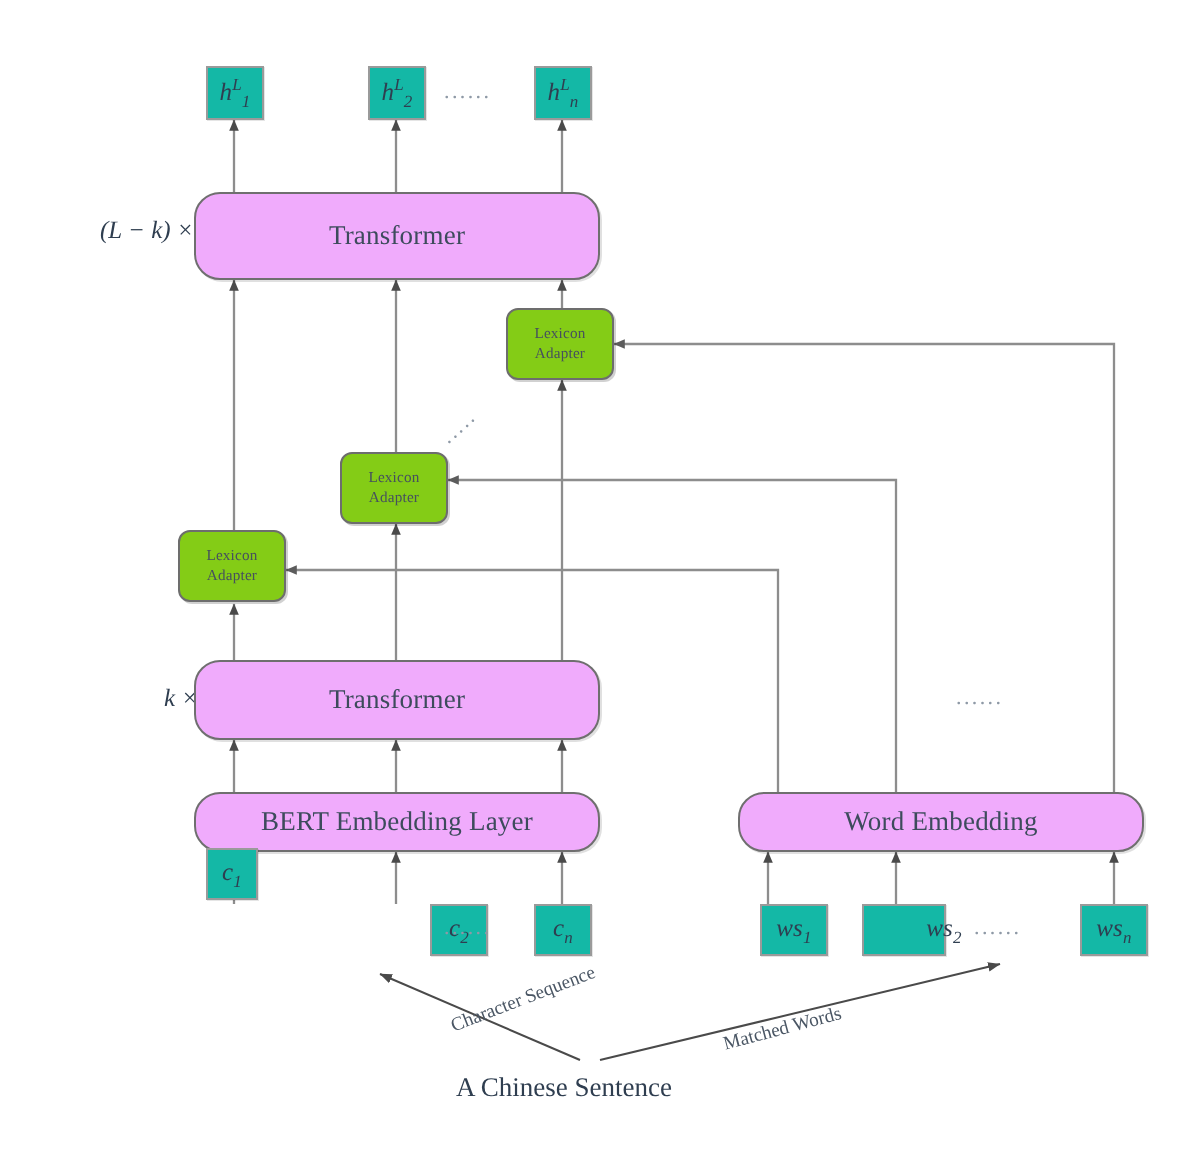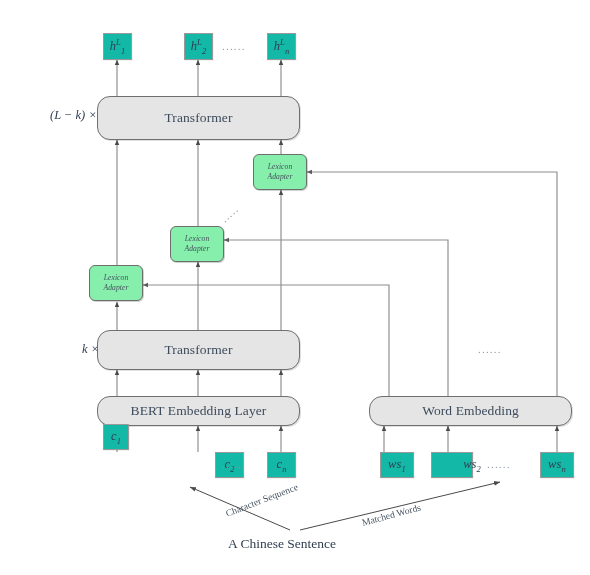--- a/index.html
+++ b/index.html
@@ -28,36 +28,35 @@
     font-size:12.5px;
     color:#2f3e50;
   }
   .token sub{font-size:8.5px;font-style:italic;}
   .token sup{font-size:8.5px;font-style:italic;}
 
   
   .layer{
     border:1.2px solid #6f6f6f;
     border-radius:13px;
-    background:#e5e5e5;
+    background:#f0abfc;
     font-size:13.5px;
     box-shadow:1px 1px 0 rgba(0,0,0,.12);
   }
 
   
   .adapter{
     border:1.3px solid #6d6d6d;
     border-radius:6px;
-    background:#86efac;
+    background:#84cc16;
     font-size:7.6px;
     line-height:9.6px;
     box-shadow:1px 1px 0 rgba(0,0,0,.18);
     flex-direction:column;
     color:#46505e;
-    font-style:italic;
   }
 
   
   .mult{
     position:absolute;
     font-size:12.5px;
     font-style:italic;
     white-space:nowrap;
     color:#2f3e50;
     margin-left:20px;

